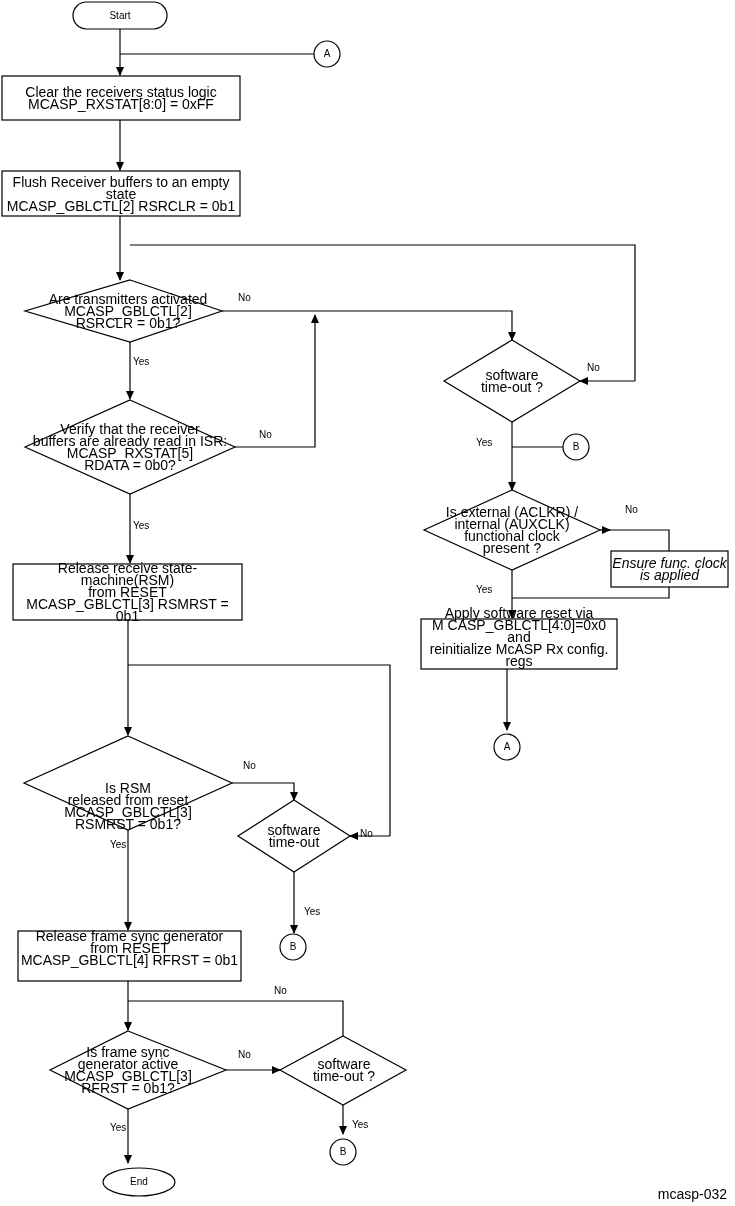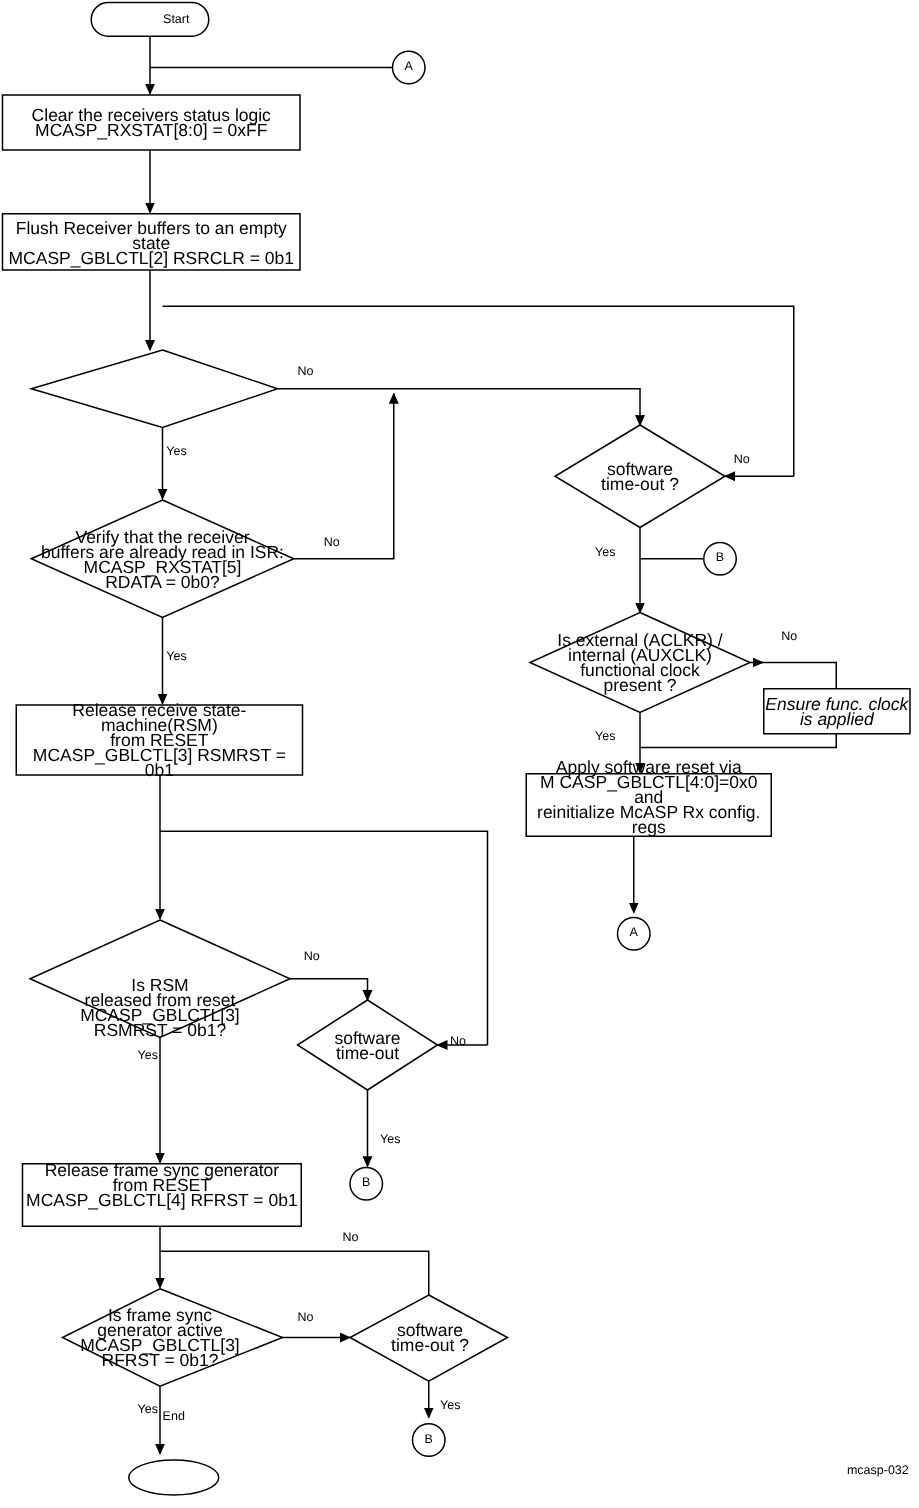--- a/index.html
+++ b/index.html
@@ -45,23 +45,23 @@
   }
   .term-label {
     font-size: 10px;
   }
   .conn-label {
     font-size: 10px;
   }
   .caption {
     position: absolute;
     right: 8px;
-    bottom: 24px;
-    font-family: "Liberation Sans", sans-serif;
-    font-size: 10px;
+    bottom: 4px;
+    font-family: "Liberation Sans", sans-serif;
+    font-size: 14px;
     color: #000000;
   }
 </style>
 </head>
 <body>
 
 <div id="canvas">
 
   <svg id="svg-layer" viewBox="0 0 735 1206">
     <defs>
@@ -155,22 +155,22 @@
       <path d="M343,1036 L343,1001 L128,1001"></path>
 
       <path d="M343,1105 L343,1134" marker-end="url(#arrow)"></path>
       <circle cx="343" cy="1152" r="13" fill="#ffffff" stroke="#000000" stroke-width="1.2"></circle>
 
       <ellipse cx="139" cy="1182" rx="36" ry="14" fill="#ffffff" stroke="#000000" stroke-width="1.2"></ellipse>
 
     </g>
   </svg>
 
-  <div class="node-label term-label" style="left:73px; top:2px; width:94px; height:27px;padding-left:21px;">Start</div>
-  <div class="node-label term-label" style="left:103px; top:1120px; width:72px; height:28px;">End</div>
+  <div class="node-label term-label" style="left:73px; top:2px; width:94px; height:27px;">Start</div>
+  <div class="node-label term-label" style="left:103px; top:1168px; width:72px; height:28px;">End</div>
 
   <div class="node-label conn-label" style="left:314px; top:41px; width:26px; height:26px;">A</div>
   <div class="node-label conn-label" style="left:563px; top:434px; width:26px; height:26px;">B</div>
   <div class="node-label conn-label" style="left:494px; top:734px; width:26px; height:26px;">A</div>
   <div class="node-label conn-label" style="left:280px; top:934px; width:26px; height:26px;">B</div>
   <div class="node-label conn-label" style="left:330px; top:1139px; width:26px; height:26px;">B</div>
 
   <div class="node-label" style="left:2px; top:76px; width:238px; height:44px;">Clear the receivers status logic
 MCASP_RXSTAT[8:0]  = 0xFF</div>
   <div class="node-label" style="left:2px; top:171px; width:238px; height:45px;">Flush Receiver buffers to an empty  state
@@ -180,20 +180,23 @@
 MCASP_GBLCTL[3] RSMRST = 0b1</div>
   <div class="node-label" style="left:18px; top:931px; width:223px; height:34px;">Release frame sync generator
 from RESET
 MCASP_GBLCTL[4] RFRST = 0b1</div>
   <div class="node-label" style="left:611px; top:551px; width:117px; height:36px;font-style:italic;">Ensure func. clock
 is applied</div>
   <div class="node-label" style="left:421px; top:619px; width:196px; height:35px;">Apply software reset via
 M CASP_GBLCTL[4:0]=0x0 and
 reinitialize McASP Rx config. regs</div>
 
+  <div class="node-label" style="left:38px; top:288px; width:180px; height:46px;">Are transmitters activated
+MCASP_GBLCTL[2]
+RSRCLR = 0b1?</div>
   <div class="node-label" style="left:30px; top:418px; width:200px; height:58px;">Verify that  the receiver
 buffers are already read in ISR:
 MCASP_RXSTAT[5]
 RDATA = 0b0?</div>
   <div class="node-label" style="left:466px; top:364px; width:92px; height:34px;">software
 time-out ?</div>
   <div class="node-label" style="left:432px; top:500px; width:160px; height:60px;">Is  external (ACLKR) /
 internal (AUXCLK)
 functional clock
 present ?</div>

